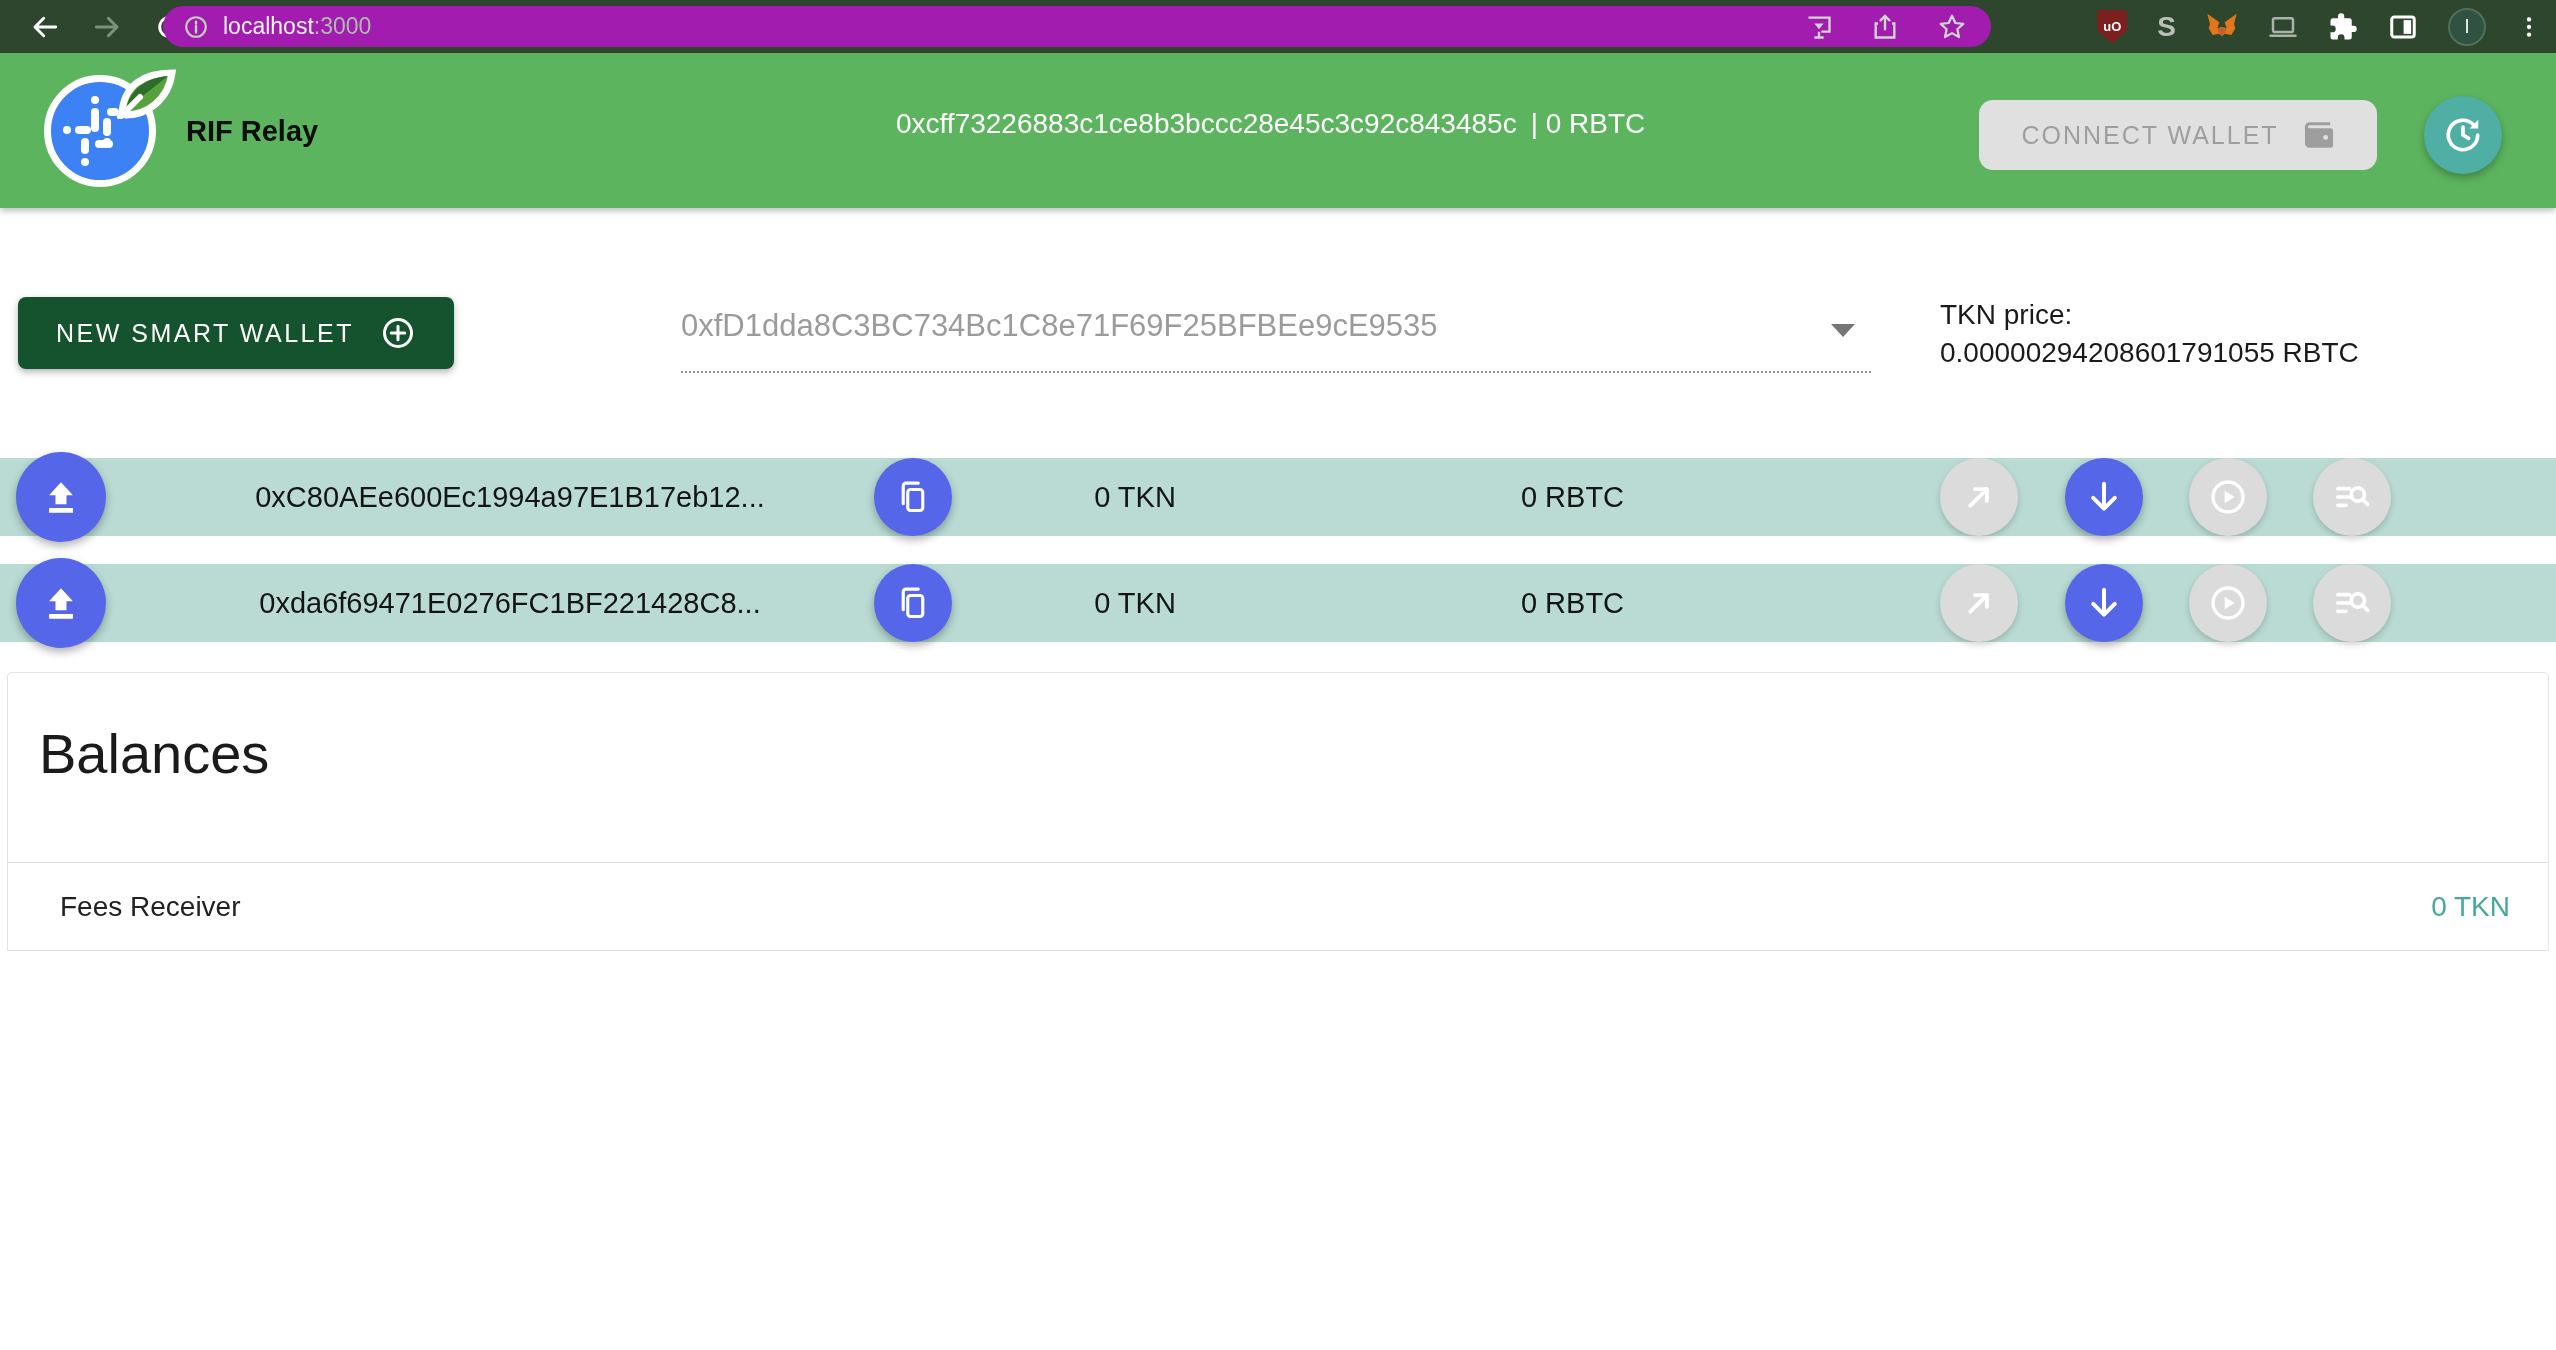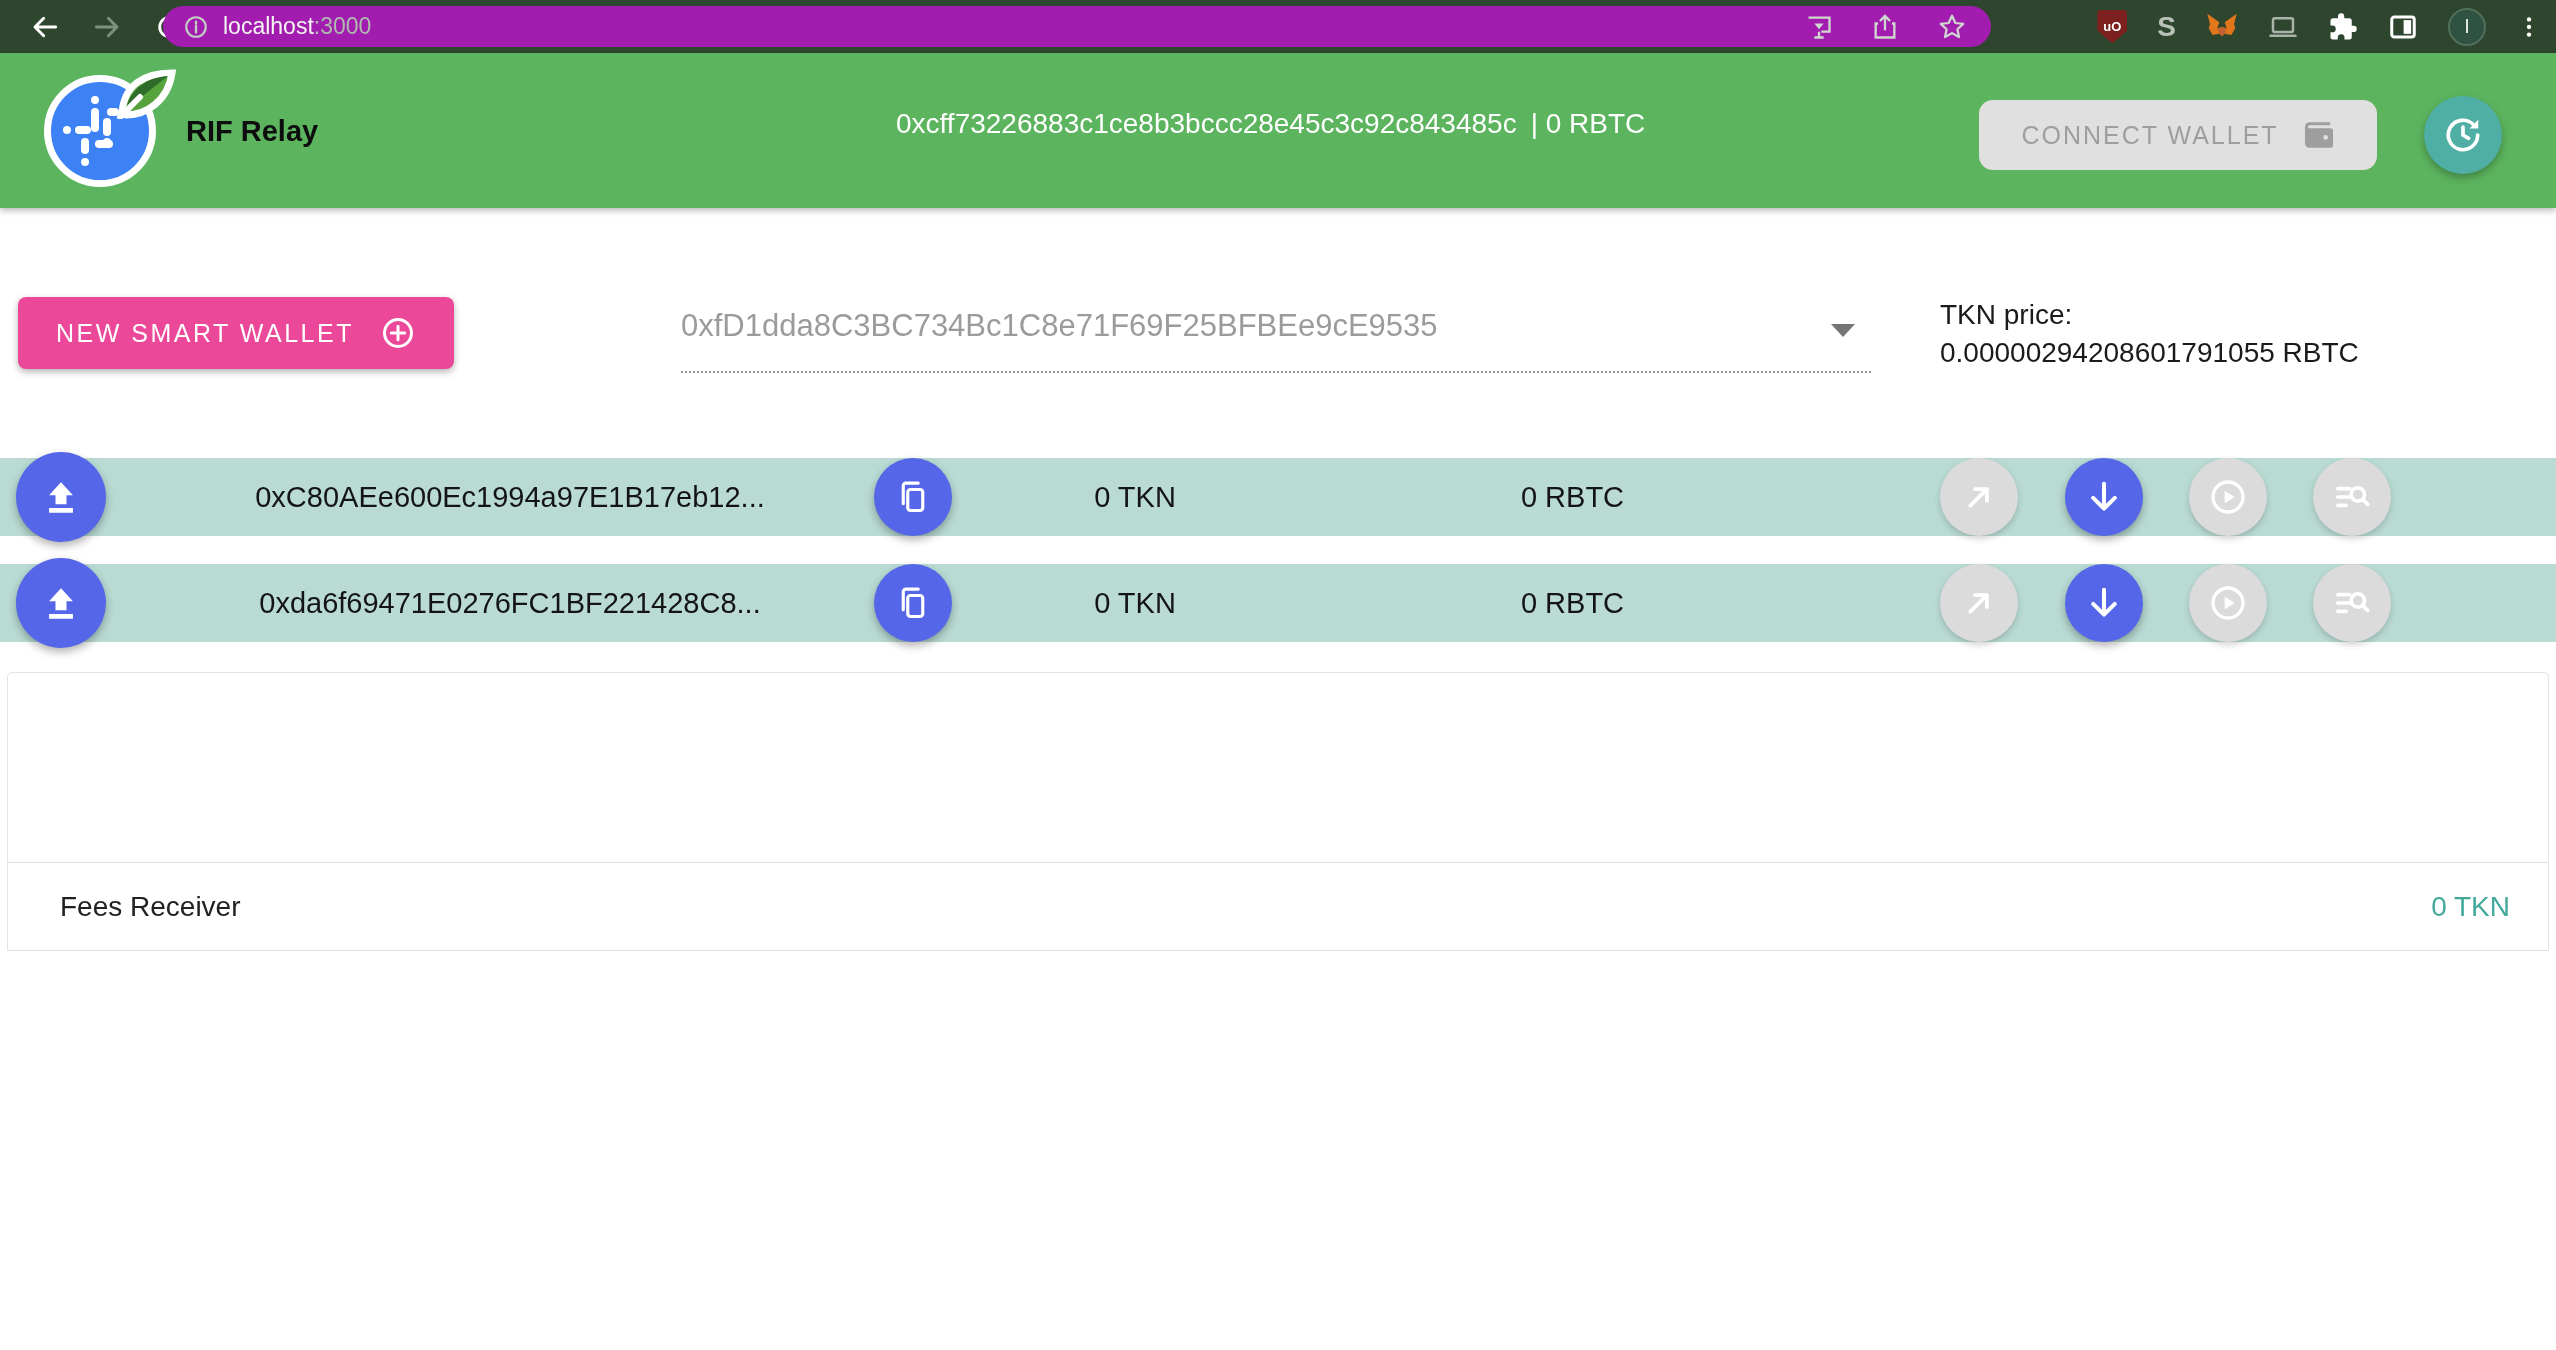--- a/index.html
+++ b/index.html
@@ -34,21 +34,21 @@
   .account-balance { margin-left:14px;text-align:center; }
   .connect-btn { position:absolute; left:1979px; top:47px; width:398px; height:70px; background:#E0E0E0;
                  border:none; border-radius:14px; color:#9E9E9E; font-size:25px; letter-spacing:2px;
                  display:flex; align-items:center; justify-content:center; gap:22px;
                  font-family:inherit; }
   .refresh-fab { position:absolute; left:2424px; top:43px; width:78px; height:78px; border-radius:50%;
                  background:#4FAFA4; border:none; box-shadow:0 4px 8px rgba(0,0,0,.28);
                  display:flex; align-items:center; justify-content:center; }
 
   
-  .nsw-btn { position:absolute; left:18px; top:297px; width:436px; height:72px; background:#ec4899;
+  .nsw-btn { position:absolute; left:18px; top:297px; width:436px; height:72px; background:#14532d;
              border:none; border-radius:8px; color:#fff; font-size:25px; letter-spacing:2.5px;
              display:flex; align-items:center; justify-content:center; gap:26px;
              box-shadow:0 3px 7px rgba(0,0,0,.3); font-family:inherit; }
   .wallet-select { position:absolute; left:681px; top:300px; width:1190px; height:73px;
                    border-bottom:2px dotted #8f8f8f; cursor:pointer; }
   .wallet-select-value { position:absolute; left:0; top:8px; font-size:31px; color:#9b9b9b; }
   .select-caret { position:absolute; right:16px; top:24px; width:0; height:0;
                   border-left:12px solid transparent; border-right:12px solid transparent;
                   border-top:13px solid #757575; }
   .tkn-price { position:absolute; left:1940px; top:296px; font-size:28px; color:#1a1a1a; line-height:38px; }
@@ -319,17 +319,18 @@
   <button class="fab fab-gray fab-find">
     <svg width="40" height="40" viewBox="0 0 24 24">
         <path d="M3.5 7h7M3.5 12h7M3.5 17h5" stroke="#fff" stroke-width="2.2" stroke-linecap="round"></path>
         <circle cx="15.5" cy="10.5" r="4" stroke="#fff" stroke-width="2.2" fill="none"></circle>
         <path d="m18.4 13.4 3 3" stroke="#fff" stroke-width="2.2" stroke-linecap="round"></path>
       </svg>
   </button>
 </div>
 
 <section class="balances-card">
+  <h2 class="balances-title">Balances</h2>
   <div class="fees-row">
     <span class="fees-label">Fees Receiver</span>
     <span class="fees-value">0 TKN</span>
   </div>
 </section>
 
 </body></html>

